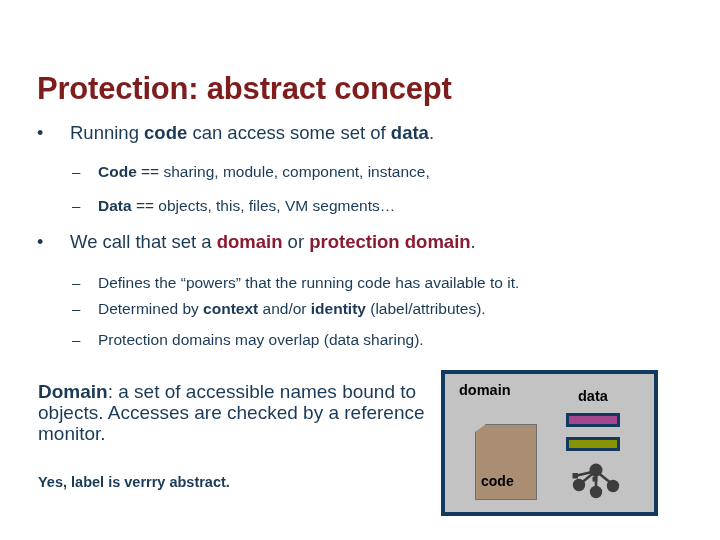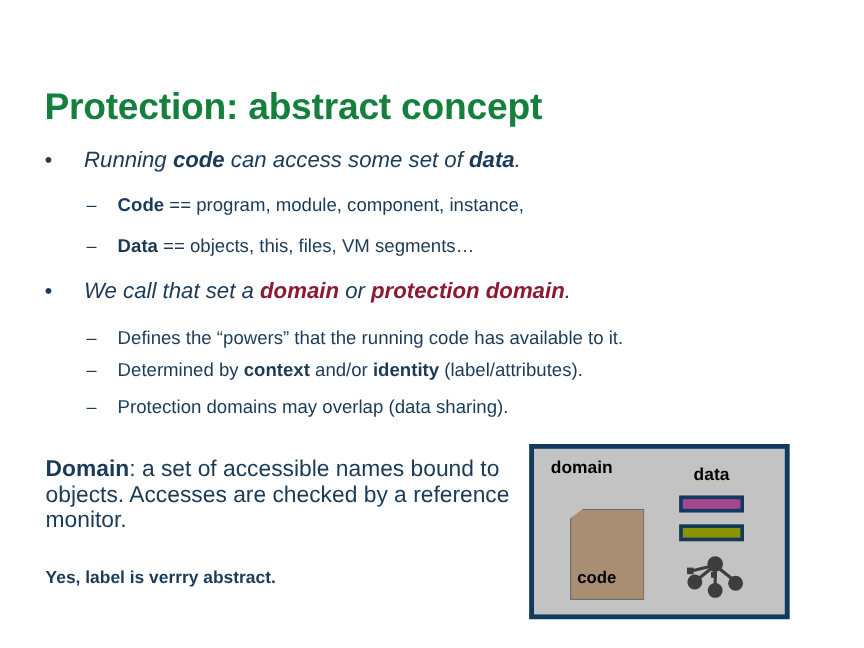--- a/index.html
+++ b/index.html
@@ -16,33 +16,32 @@
     -webkit-font-smoothing: antialiased;
   }
 
   
   #slide-title {
     position: absolute;
     left: 37px;
     top: 50px;
     font-size: 31px;
     font-weight: bold;
-    color: #15803d;
+    color: #7f1d1d;
     letter-spacing: -0.2px;
     white-space: nowrap;
   }
 
   
   .bullet-l1 {
     position: absolute;
     left: 37px;
     font-size: 18.5px;
     color: #1a3a57;
     white-space: nowrap;
-    font-style: italic;
   }
   .bullet-l1 .marker {
     display: inline-block;
     width: 33px;
     font-size: 18px;
     color: #1a3a57;
   }
 
   .bullet-l2 {
     position: absolute;
@@ -154,21 +153,21 @@
   
   [data-name] { box-sizing: border-box; }
 </style>
 </head>
 <body>
 
 <h1 id="slide-title" data-name="page-title">Protection: abstract concept</h1>
 
 <div id="bullet-list" data-name="bullet-list">
     <div class="bullet-l1" data-name="bullet-item" style="top: 122px;"><span class="marker" data-name="bullet-marker-icon">•</span><span data-name="bullet-text"><span data-name="bullet-text-span">Running </span><b class="em" data-name="bullet-text-span">code</b><span data-name="bullet-text-span"> can access some set of </span><b class="em" data-name="bullet-text-span">data</b><span data-name="bullet-text-span">.</span></span></div>
-    <div class="bullet-l2" data-name="sub-bullet-item" style="top: 163px;"><span class="marker" data-name="dash-marker-icon">–</span><span data-name="bullet-text"><b class="em" data-name="bullet-text-span">Code</b><span data-name="bullet-text-span"> == program, module, component, instance,</span></span></div>
+    <div class="bullet-l2" data-name="sub-bullet-item" style="top: 163px;"><span class="marker" data-name="dash-marker-icon">–</span><span data-name="bullet-text"><b class="em" data-name="bullet-text-span">Code</b><span data-name="bullet-text-span"> == sharing, module, component, instance,</span></span></div>
     <div class="bullet-l2" data-name="sub-bullet-item" style="top: 197px;"><span class="marker" data-name="dash-marker-icon">–</span><span data-name="bullet-text"><b class="em" data-name="bullet-text-span">Data</b><span data-name="bullet-text-span"> == objects, this, files, VM segments…</span></span></div>
     <div class="bullet-l1" data-name="bullet-item" style="top: 231px;"><span class="marker" data-name="bullet-marker-icon">•</span><span data-name="bullet-text"><span data-name="bullet-text-span">We call that set a </span><span class="maroon" data-name="bullet-text-span">domain</span><span data-name="bullet-text-span"> or </span><span class="maroon" data-name="bullet-text-span">protection domain</span><span data-name="bullet-text-span">.</span></span></div>
     <div class="bullet-l2" data-name="sub-bullet-item" style="top: 274px;"><span class="marker" data-name="dash-marker-icon">–</span><span data-name="bullet-text"><span data-name="bullet-text-span">Defines the “powers” that the running code has available to it.</span></span></div>
     <div class="bullet-l2" data-name="sub-bullet-item" style="top: 300px;"><span class="marker" data-name="dash-marker-icon">–</span><span data-name="bullet-text"><span data-name="bullet-text-span">Determined by </span><b class="em" data-name="bullet-text-span">context</b><span data-name="bullet-text-span"> and/or </span><b class="em" data-name="bullet-text-span">identity</b><span data-name="bullet-text-span"> (label/attributes).</span></span></div>
     <div class="bullet-l2" data-name="sub-bullet-item" style="top: 331px;"><span class="marker" data-name="dash-marker-icon">–</span><span data-name="bullet-text"><span data-name="bullet-text-span">Protection domains may overlap (data sharing).</span></span></div>
   </div>
 
 <div id="domain-note" data-name="domain-definition-note">
   <b class="em" data-name="domain-definition-lead">Domain</b><span data-name="domain-definition-rest">: a set of accessible names bound to objects.  Accesses are checked by a reference monitor.</span>
 </div>

